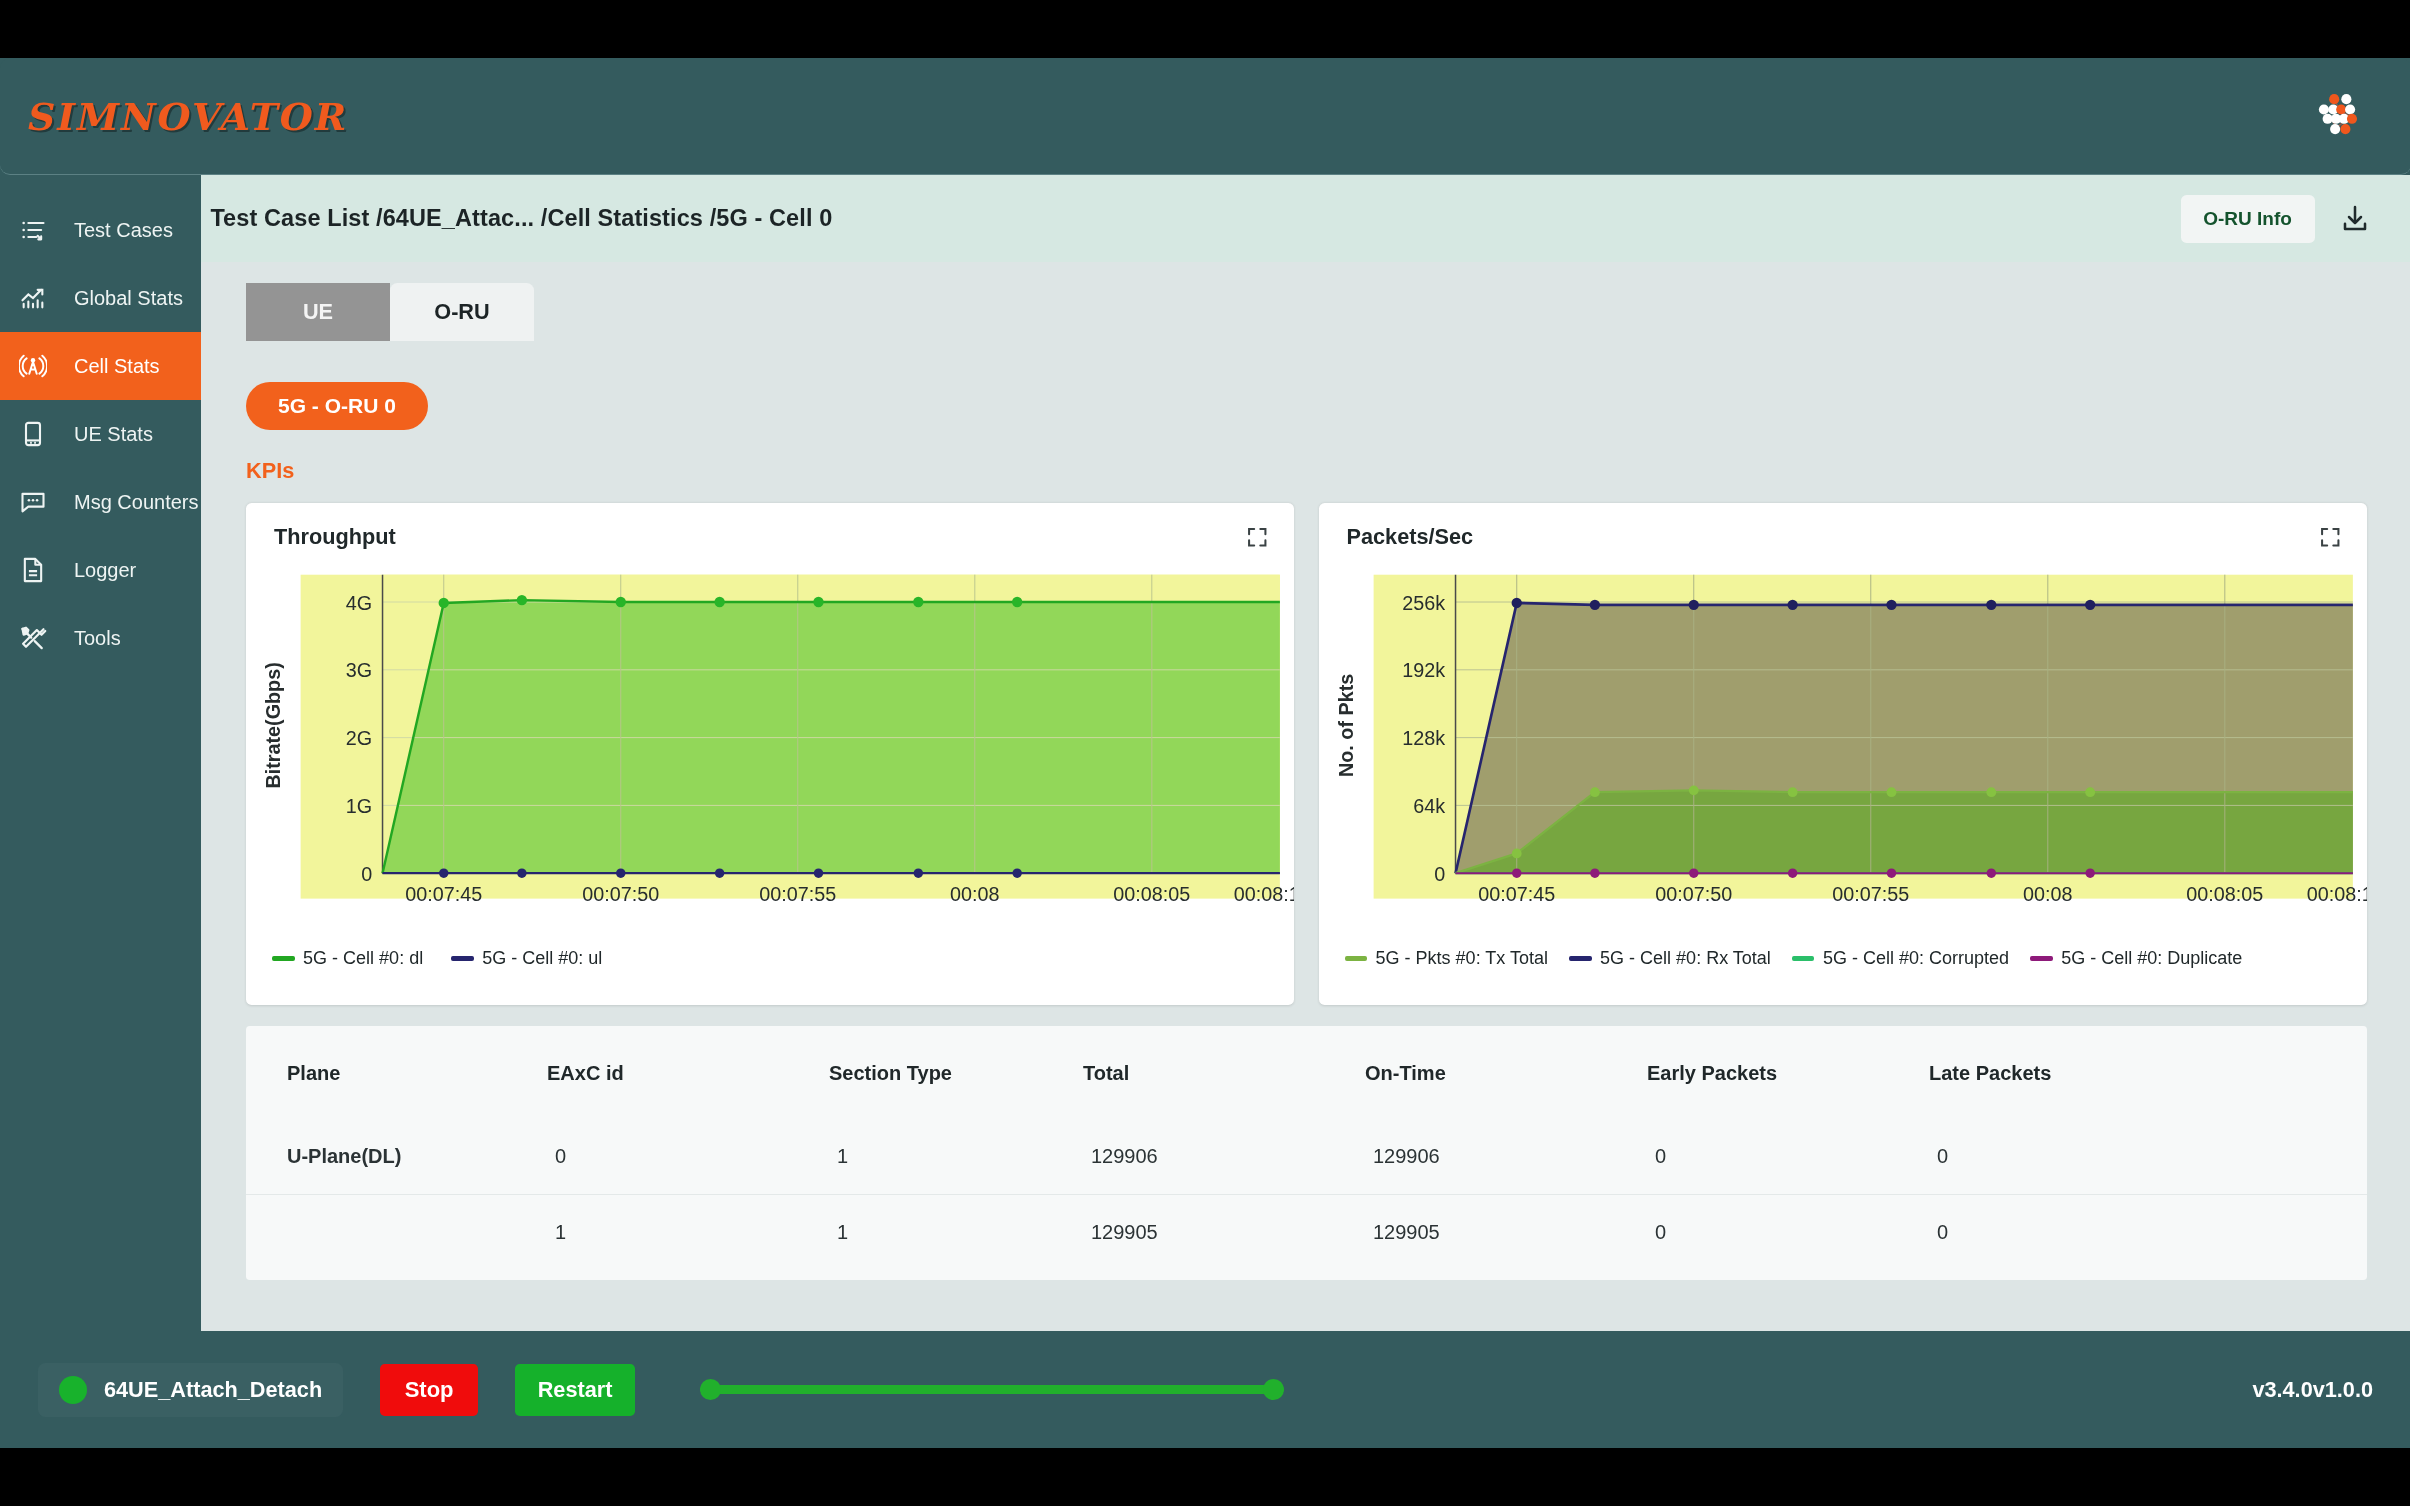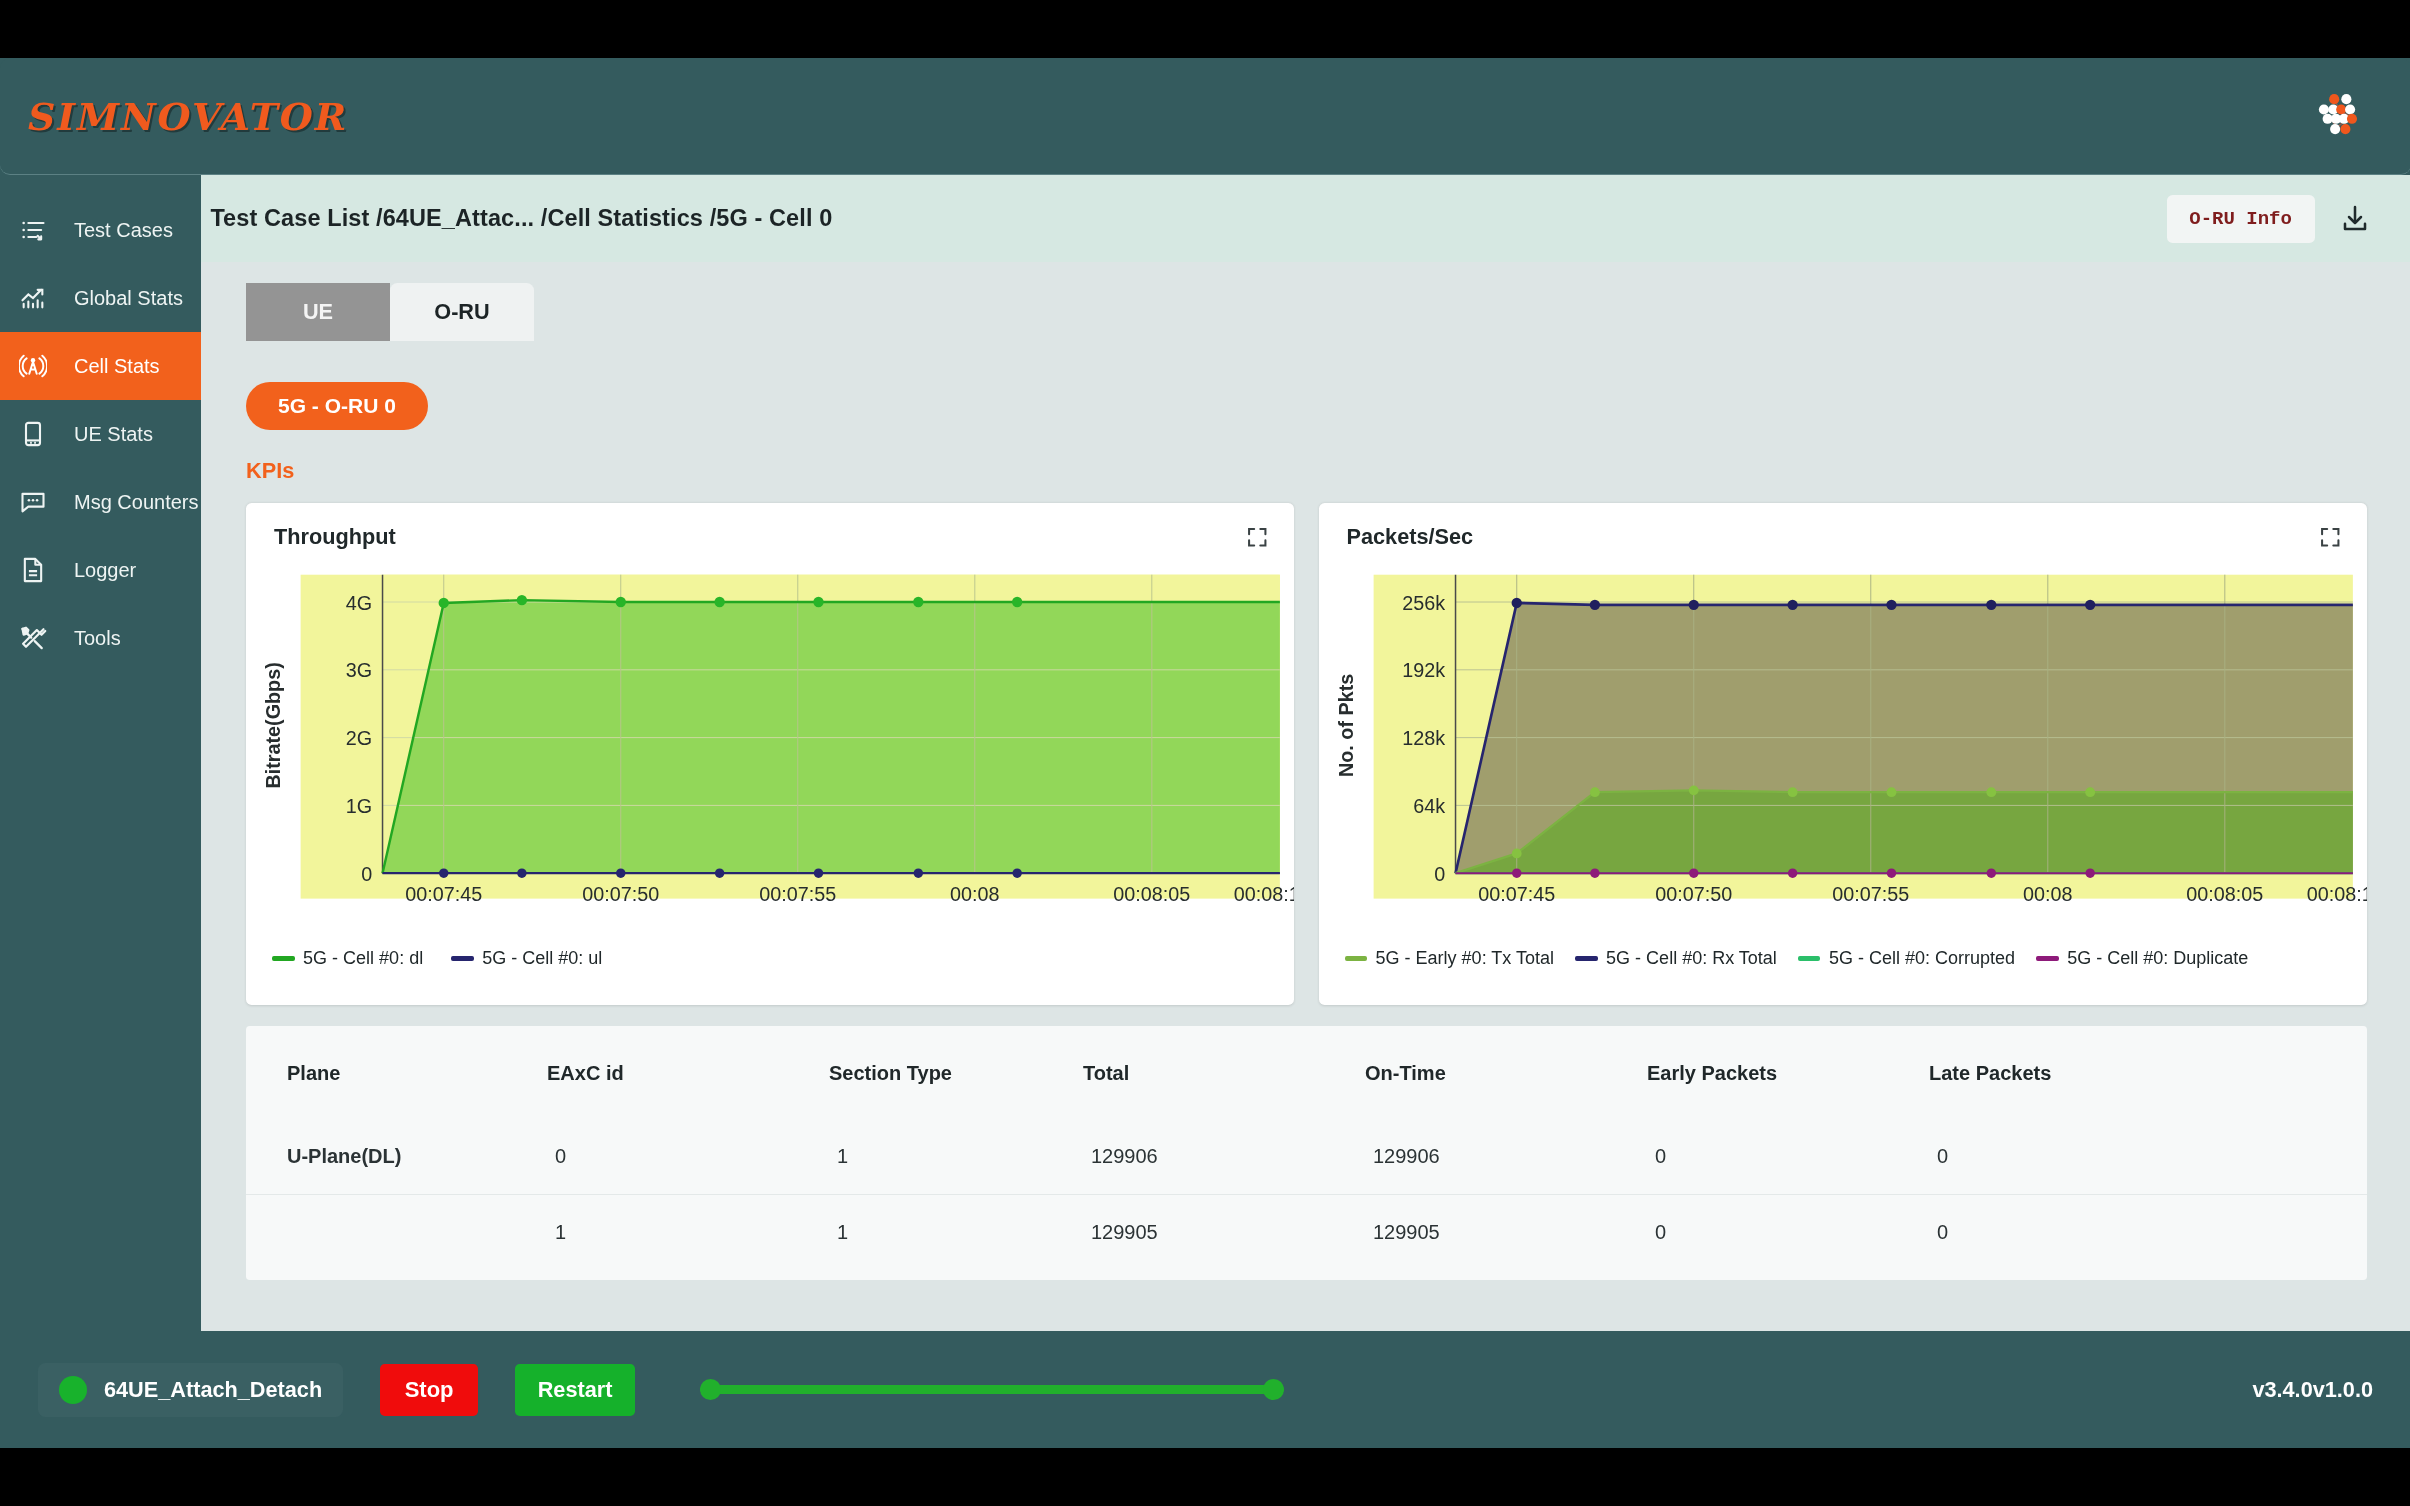--- a/index.html
+++ b/index.html
@@ -59,22 +59,22 @@
     overflow:hidden;
   }
   .crumbbar {
     height: 87px; background:#d6e8e2; display:flex; align-items:center;
     justify-content: space-between; padding: 0 40px 0 9.4px;
   }
   .crumbs { font-size:23.5px; font-weight:600; color:#1c2426; letter-spacing:0.1px; }
   .crumb-right { display:flex; align-items:center; gap:24.5px; }
   .oru-info-btn {
     background:#f2f5f4; border:none; border-radius:5.6px;
-    padding:13px 22.6px; font-size:19px; font-weight:600; color:#7f1d1d;
-    font-family:Liberation Mono, monospace; cursor:pointer;
+    padding:13px 22.6px; font-size:19px; font-weight:600; color:#14532d;
+    font-family:Liberation Sans, sans-serif; cursor:pointer;
   }
   .dl-icon { width:32px; height:32px; cursor:pointer; }
 
   
   .tabwrap { padding: 21px 0 0 45px; position:relative; }
   .tabs { display:flex; align-items:flex-end; }
   .tab {
     font-size:21.7px; font-weight:700; color:#1c2426;
     padding: 16px 0; width: 144px; text-align:center;
     border-radius: 7.5px 7.5px 0 0; cursor:pointer;
@@ -488,21 +488,21 @@
                 <text x="774" y="355">00:08</text>
                 <text x="962" y="355">00:08:05</text>
                 <text x="1090" y="355">00:08:10</text>
               </g>
               <text x="36" y="168" font-family="Liberation Sans, sans-serif" font-size="21" font-weight="700" fill="#272d2e" text-anchor="middle" transform="rotate(-90 36 168)">No. of Pkts</text>
             </svg>
           </div>
           <div class="legend" style="gap:21px;">
             <span class="lg">
               <span class="swatch" style="background:#7cb342"></span>
-              <span>5G - Early #0: Tx Total</span>
+              <span>5G - Pkts #0: Tx Total</span>
             </span>
             <span class="lg">
               <span class="swatch" style="background:#26256e"></span>
               <span>5G - Cell #0: Rx Total</span>
             </span>
             <span class="lg">
               <span class="swatch" style="background:#2bbf6a"></span>
               <span>5G - Cell #0: Corrupted</span>
             </span>
             <span class="lg">

